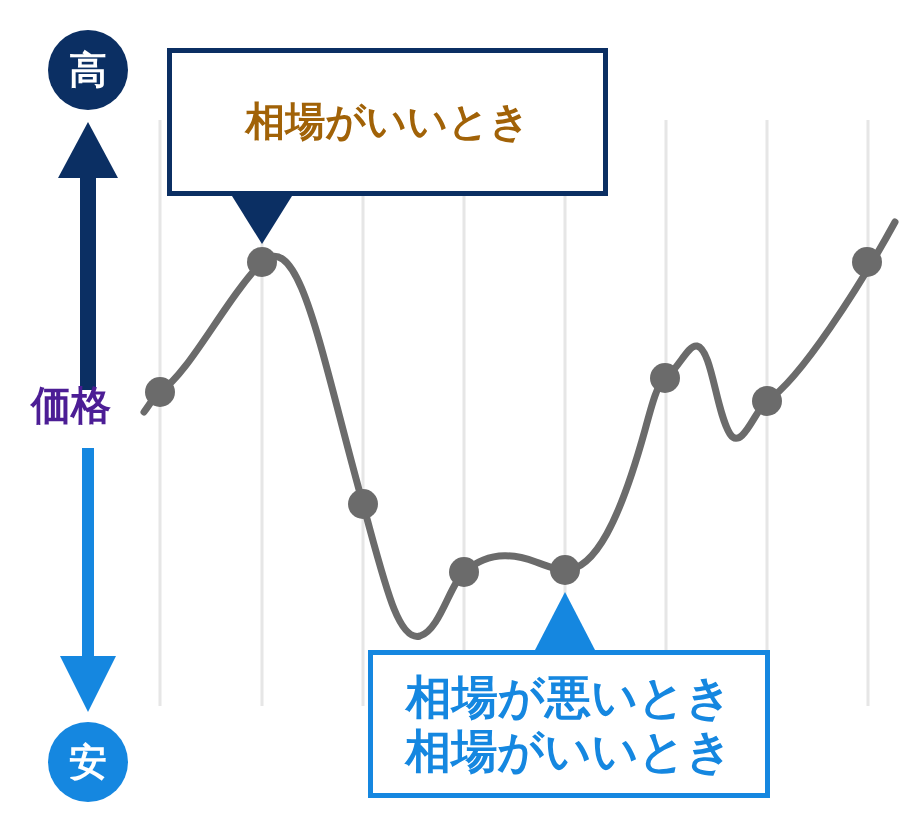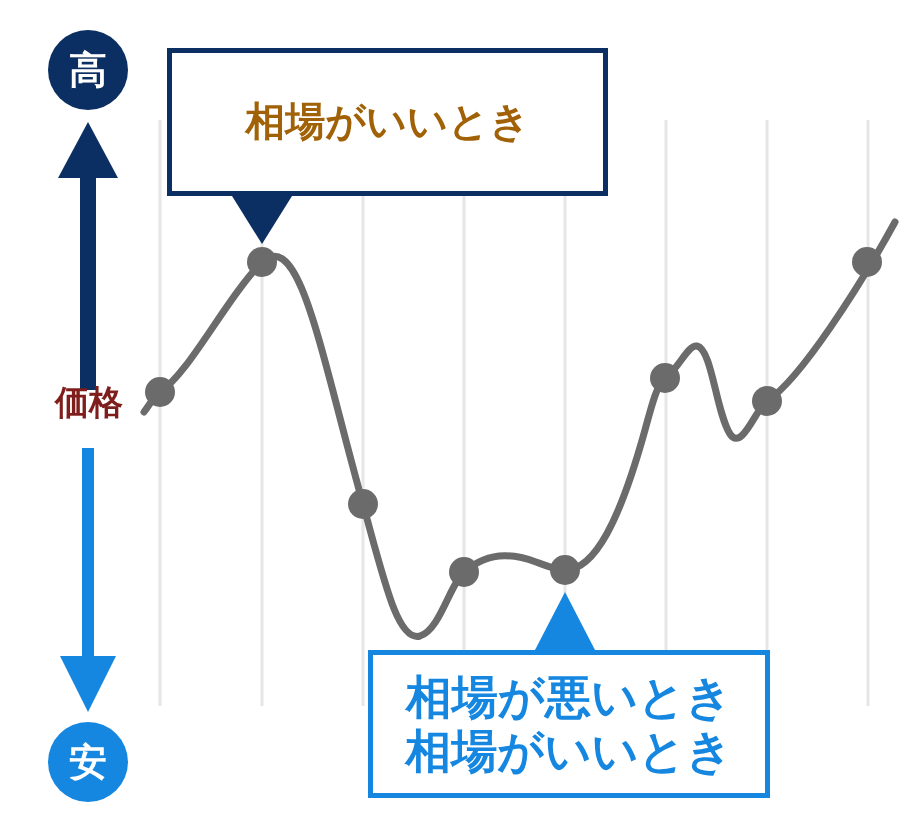--- a/index.html
+++ b/index.html
@@ -48,26 +48,26 @@
   }
   #badge-low {
     left: 48px;
     top: 722px;
     background: #1587e0;
   }
 
   
   #axis-title {
     position: absolute;
-    left: 34px;
+    left: 16px;
     top: 385px;
     width: 110px;
     text-align: center;
-    color: #7f1d1d;
-    font-size: 34px;
+    color: #4c1d95;
+    font-size: 40px;
     font-weight: bold;
     line-height: 1;
     white-space: nowrap;
   }
 
   
   .callout {
     position: absolute;
     background: #ffffff;
     box-sizing: border-box;

